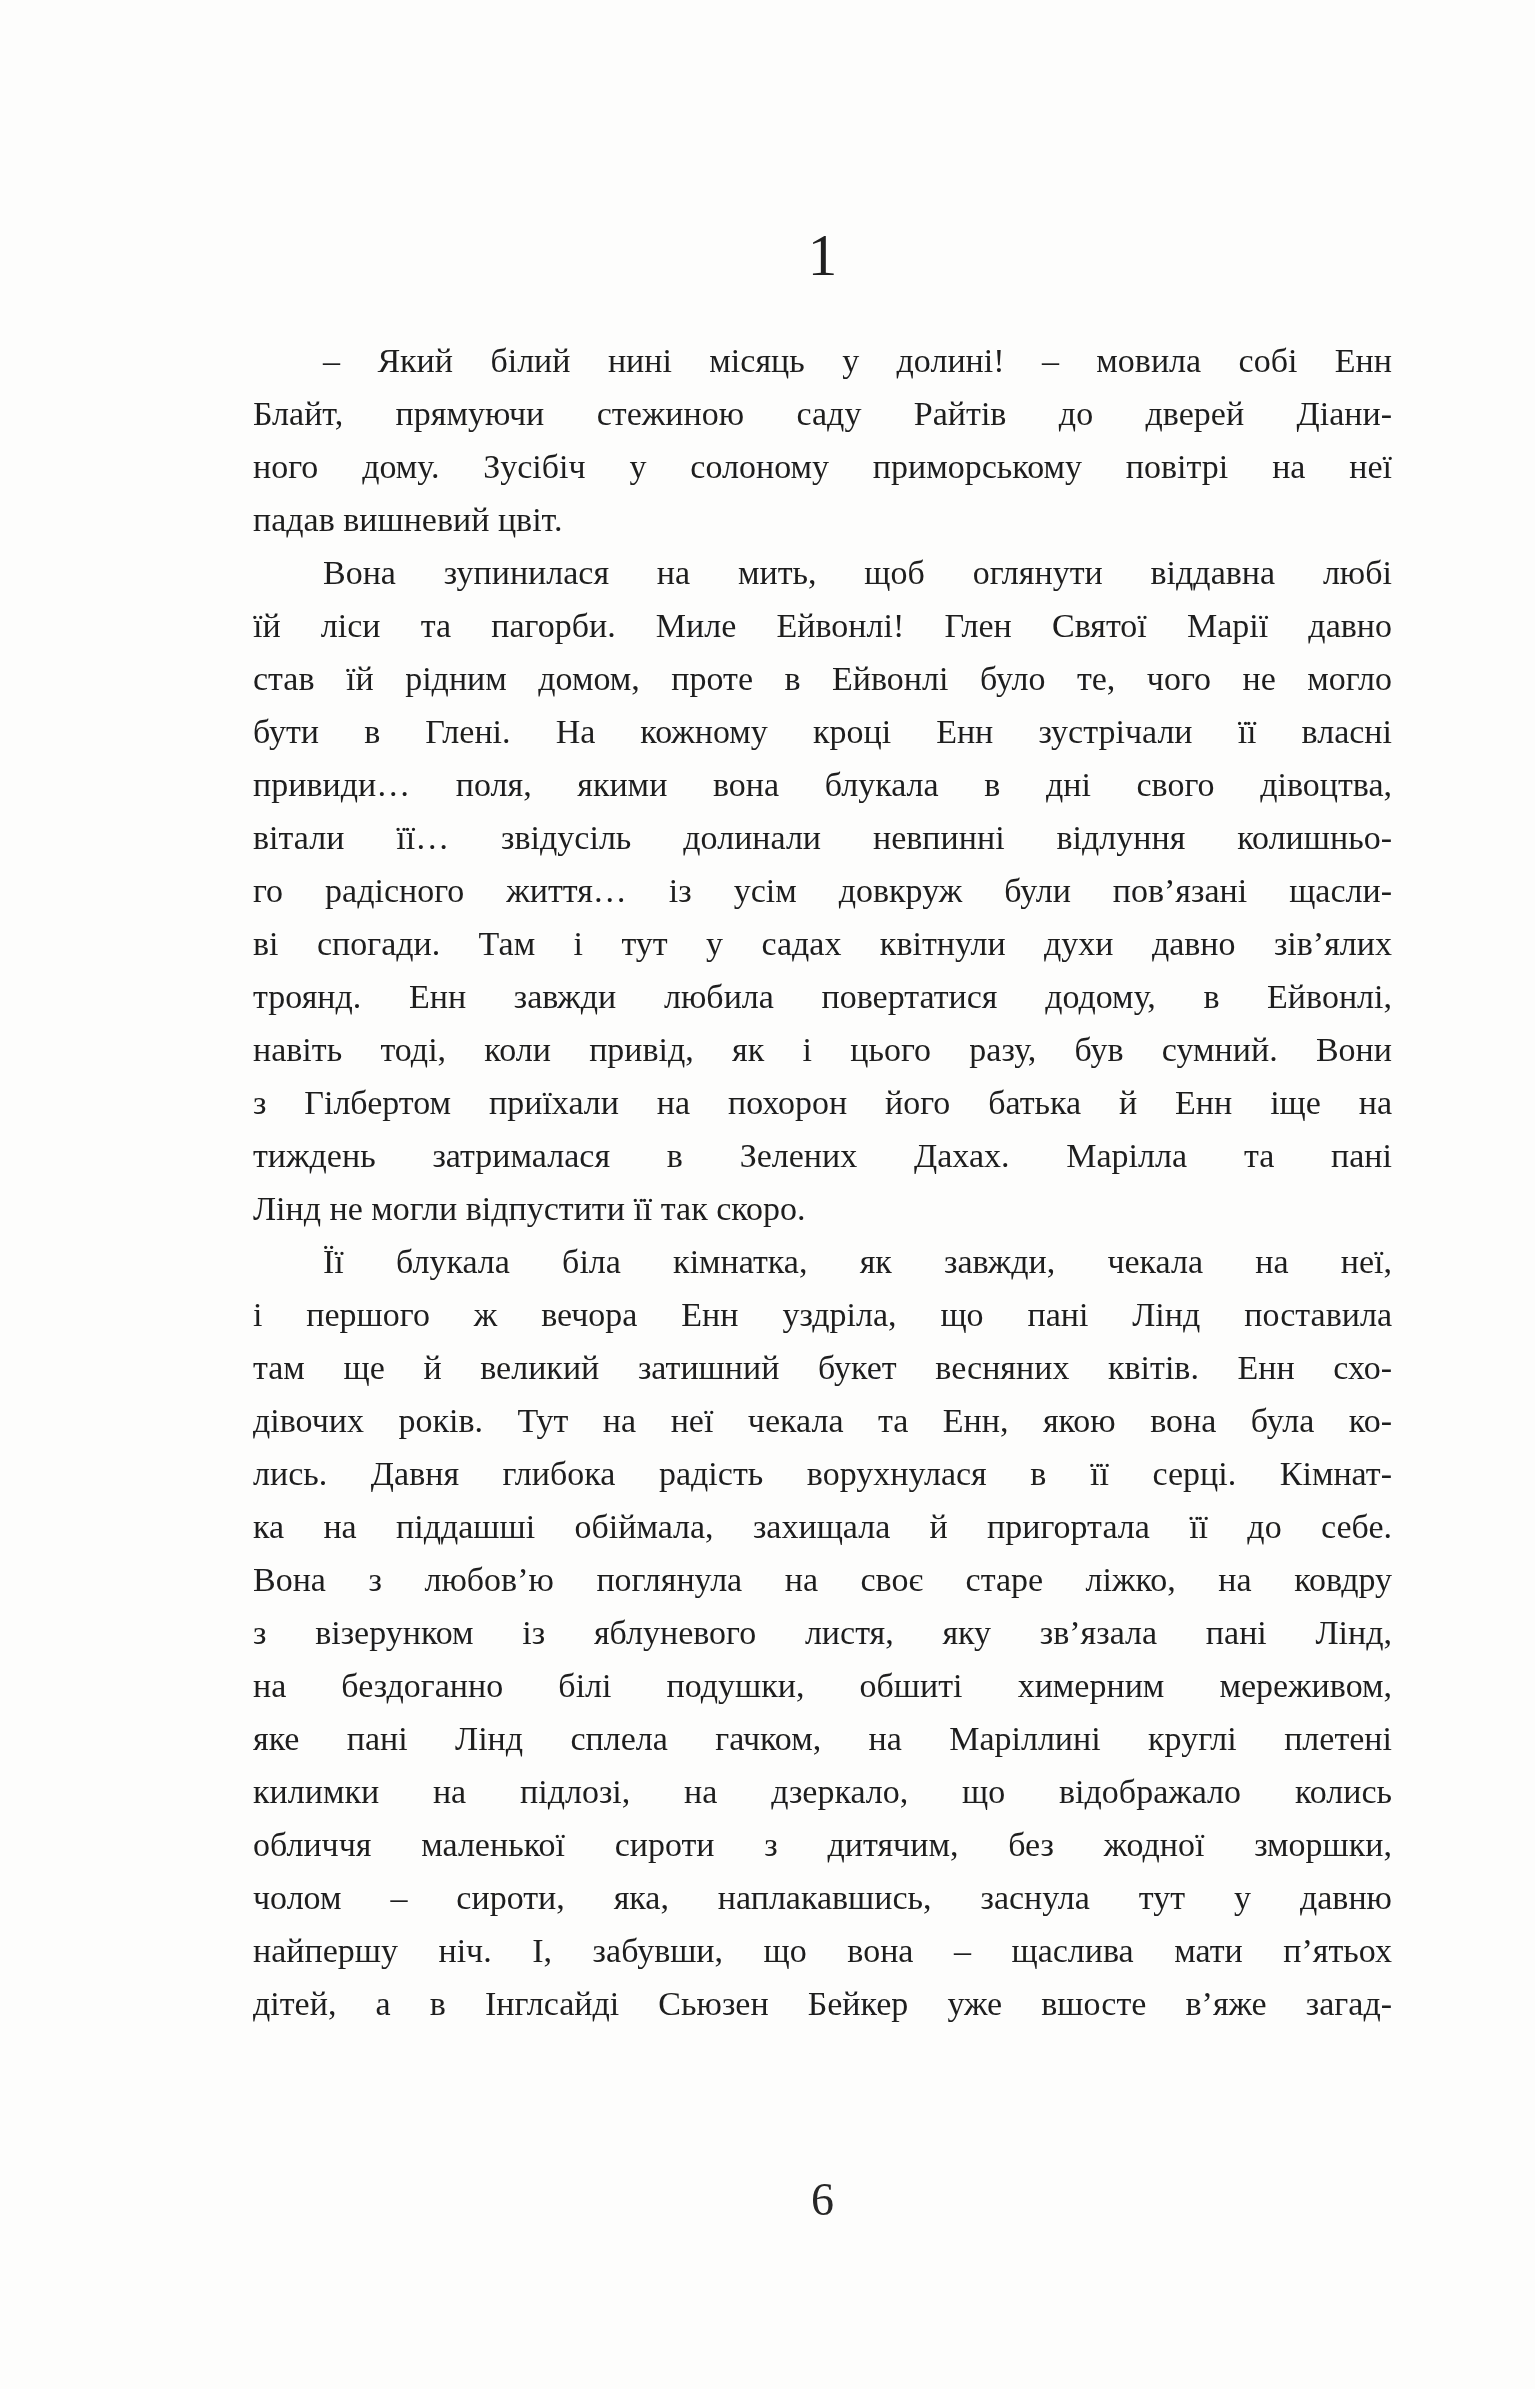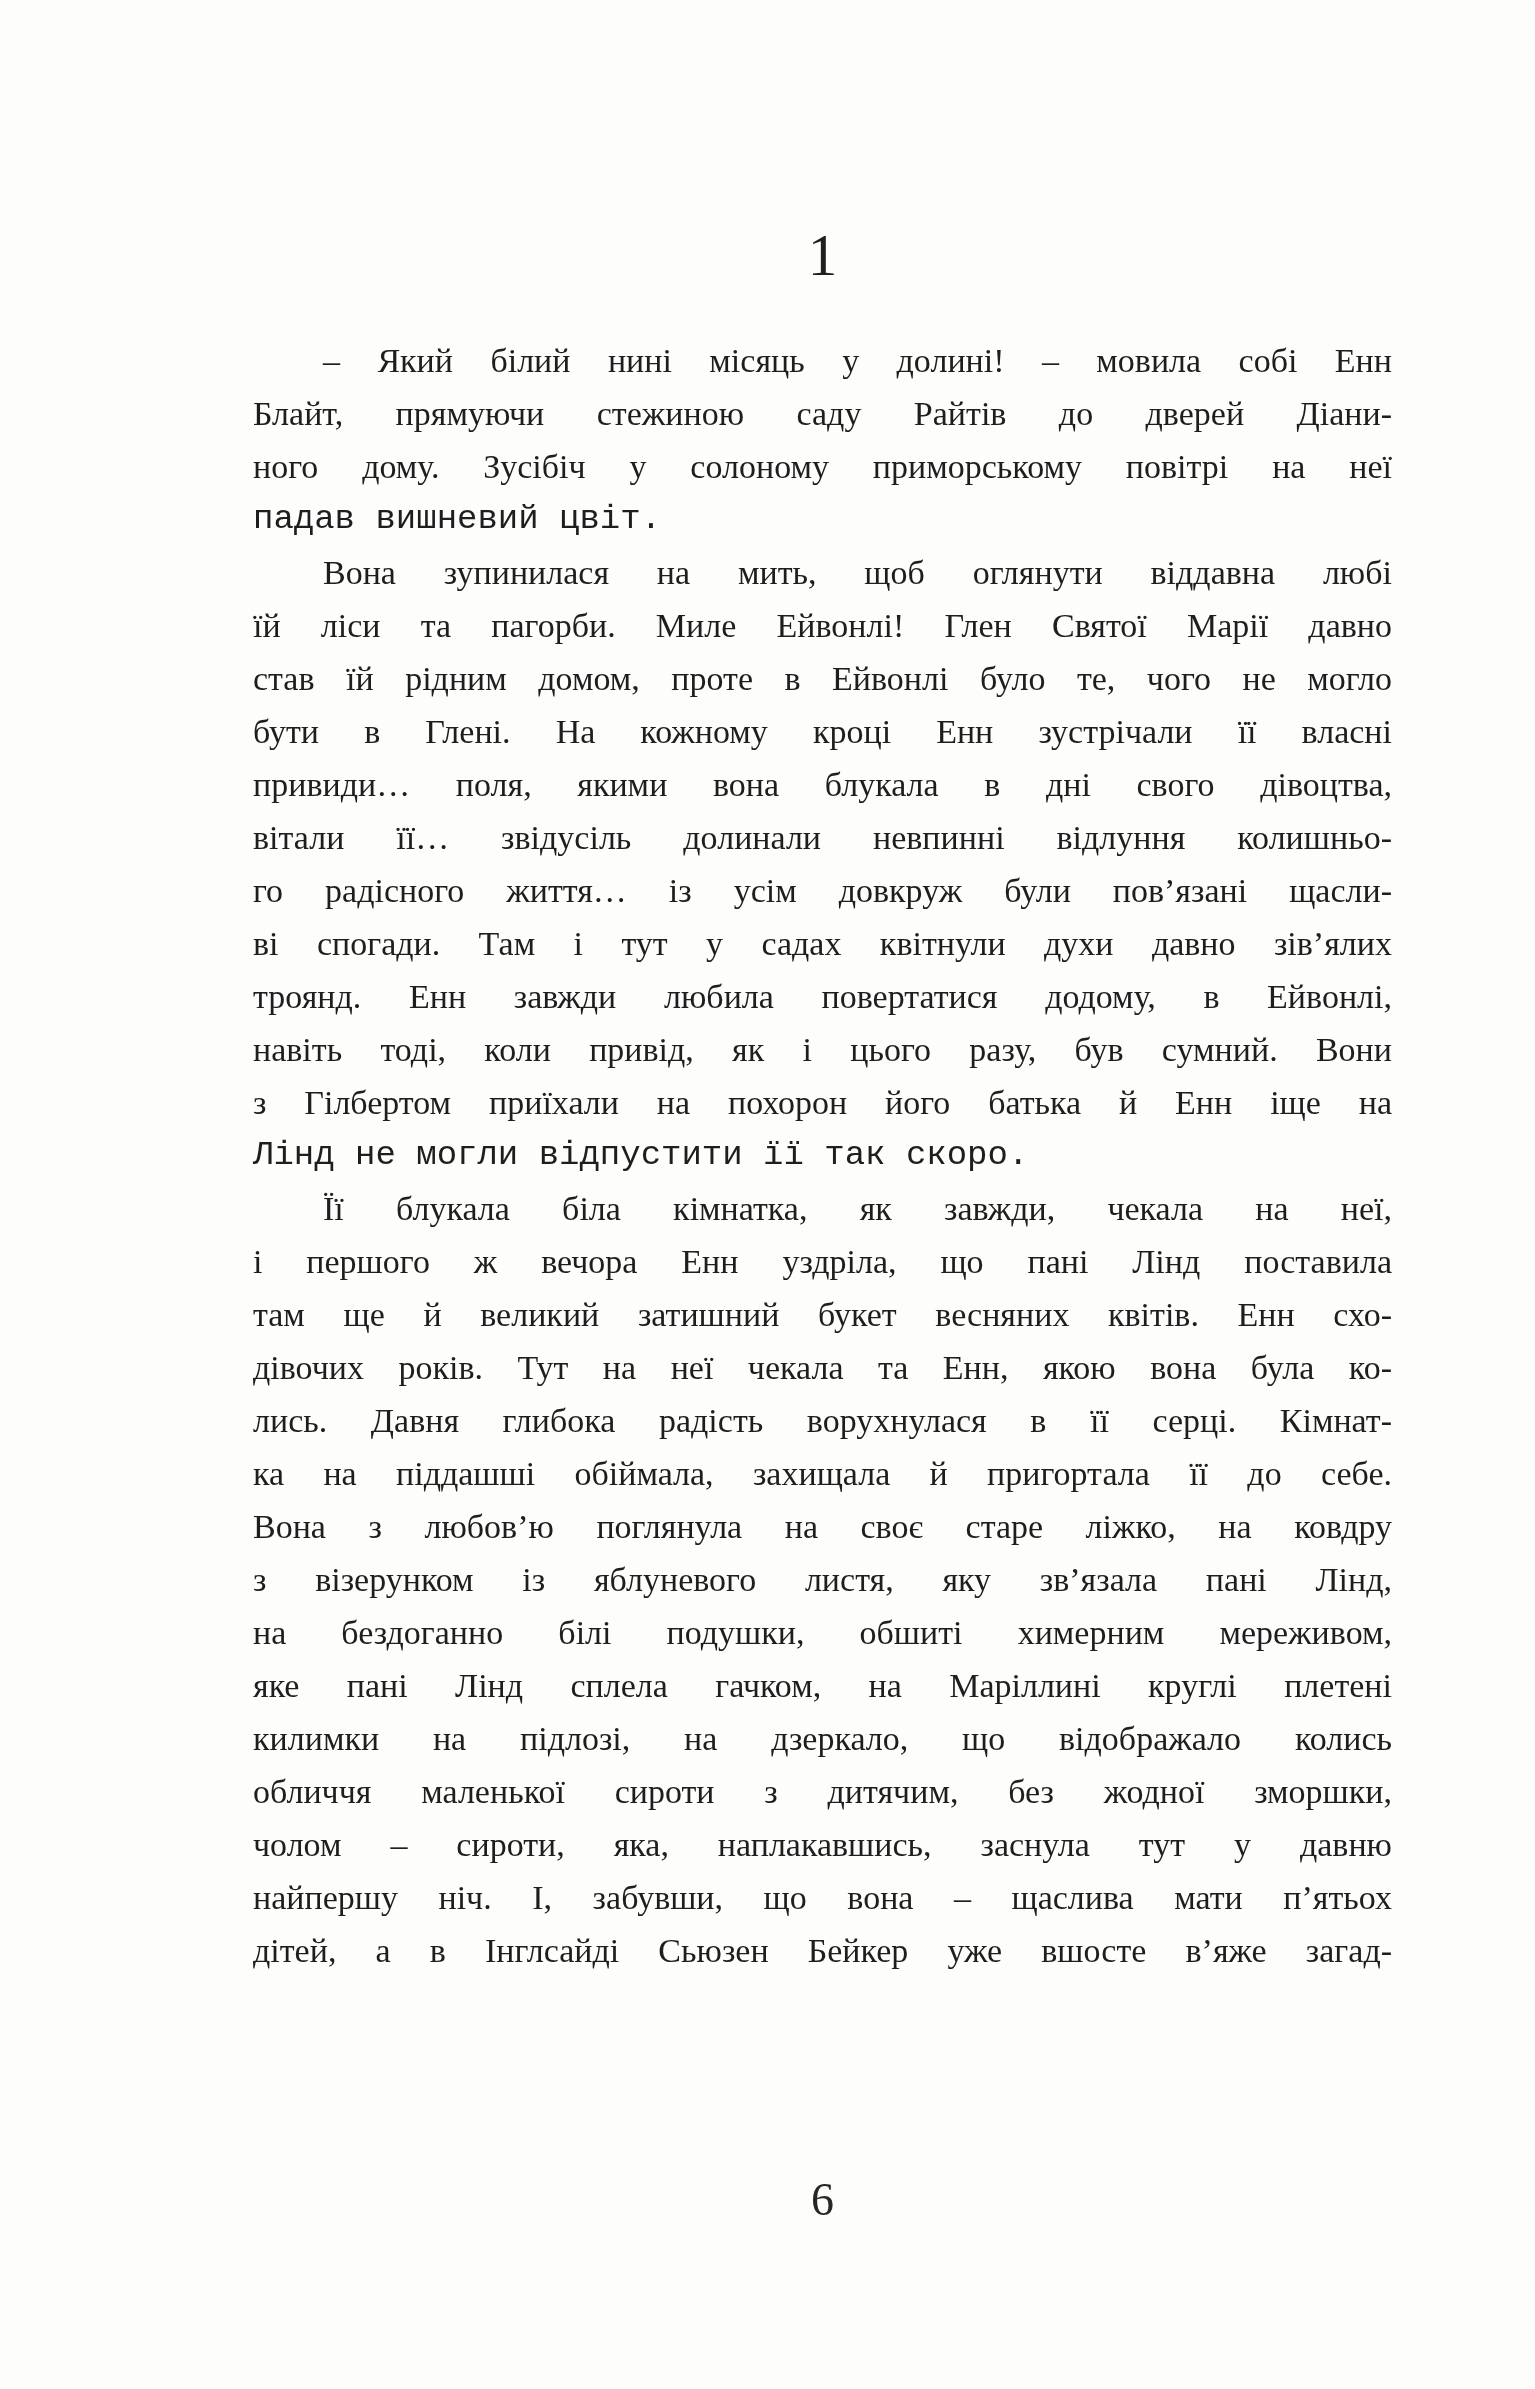--- a/index.html
+++ b/index.html
@@ -43,21 +43,20 @@
     text-align: justify;
     text-align-last: justify;
     white-space: normal;
     height: 53px;
   }
   .line.first {
     padding-left: 70px;
   }
   .line.last {
     text-align-last: left;
-    font-family: Liberation Mono, monospace;
   }
   .page-number {
     position: absolute;
     left: 253px;
     top: 2177px;
     width: 1139px;
     text-align: center;
     font-size: 46px;
     line-height: 1;
     color: #272727;
@@ -84,20 +83,21 @@
       <div class="line">їй ліси та пагорби. Миле Ейвонлі! Глен Святої Марії давно</div>
       <div class="line">став їй рідним домом, проте в Ейвонлі було те, чого не могло</div>
       <div class="line">бути в Глені. На кожному кроці Енн зустрічали її власні</div>
       <div class="line">привиди… поля, якими вона блукала в дні свого дівоцтва,</div>
       <div class="line">вітали її… звідусіль долинали невпинні відлуння колишньо-</div>
       <div class="line">го радісного життя… із усім довкруж були пов’язані щасли-</div>
       <div class="line">ві спогади. Там і тут у садах квітнули духи давно зів’ялих</div>
       <div class="line">троянд. Енн завжди любила повертатися додому, в Ейвонлі,</div>
       <div class="line">навіть тоді, коли привід, як і цього разу, був сумний. Вони</div>
       <div class="line">з Гілбертом приїхали на похорон його батька й Енн іще на</div>
+      <div class="line">тиждень затрималася в Зелених Дахах. Марілла та пані</div>
       <div class="line last">Лінд не могли відпустити її так скоро.</div>
     </div>
 
     <div class="paragraph">
       <div class="line first">Її блукала біла кімнатка, як завжди, чекала на неї,</div>
       <div class="line">і першого ж вечора Енн уздріла, що пані Лінд поставила</div>
       <div class="line">там ще й великий затишний букет весняних квітів. Енн схо-</div>
       <div class="line">дівочих років. Тут на неї чекала та Енн, якою вона була ко-</div>
       <div class="line">лись. Давня глибока радість ворухнулася в її серці. Кімнат-</div>
       <div class="line">ка на піддашші обіймала, захищала й пригортала її до себе.</div>

